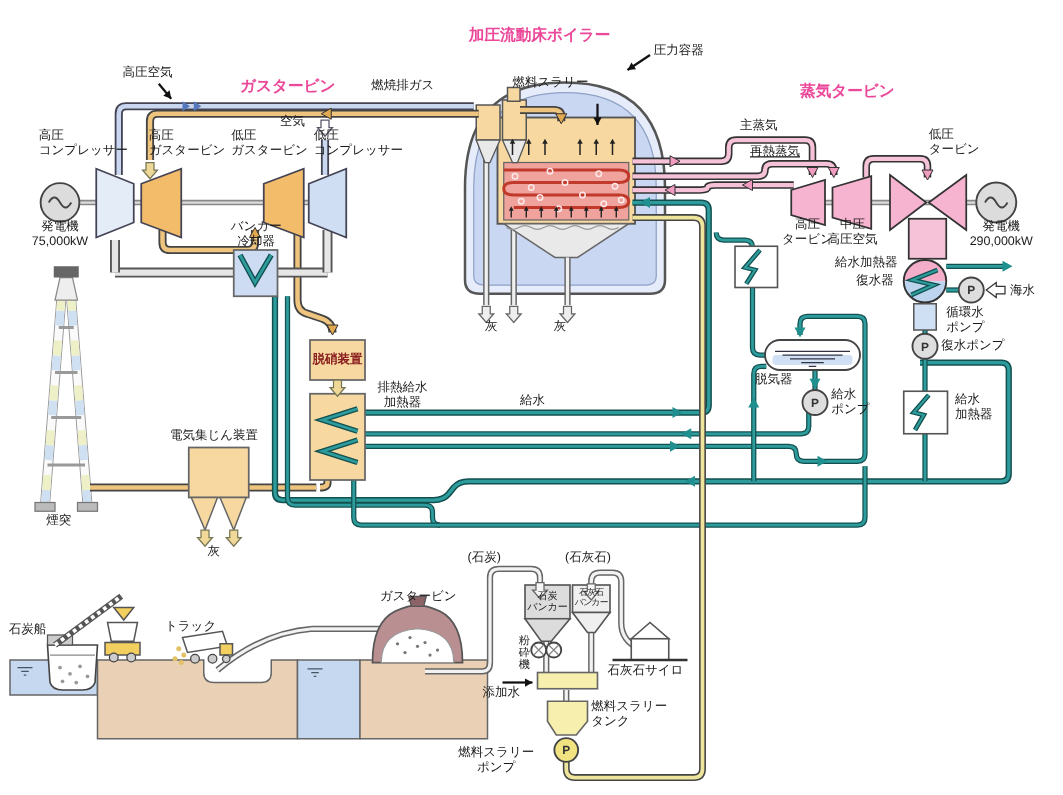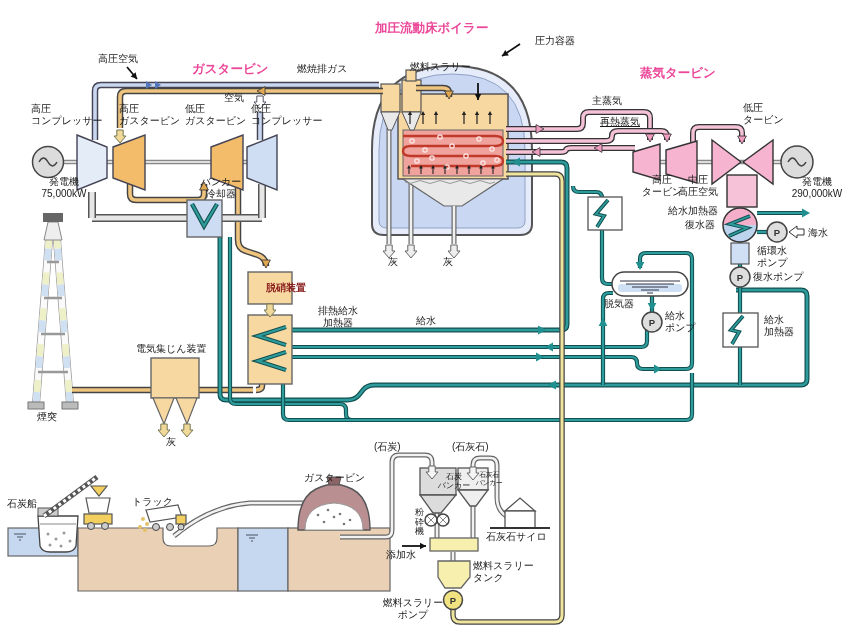--- a/index.html
+++ b/index.html
@@ -1,21 +1,21 @@
 <!DOCTYPE html>
 <html><head>
 <meta charset="utf-8">
 <style>
   html,body{margin:0;padding:0;background:#fff;}
   .stage{position:relative;width:850px;height:636px;background:#ffffff;overflow:hidden;
          font-family:"Liberation Sans","DejaVu Sans",sans-serif;}
   svg{position:absolute;left:0;top:0;}
   .lbl{position:absolute;font-size:10px;line-height:1.18;color:#1a1a1a;white-space:pre-line;}
   .ttl{font-weight:bold;font-size:12.5px;color:#ec4899;}
-  .ctr{text-align:center;margin-left:16px;}
+  .ctr{text-align:center;}
   .sm{font-size:8px;line-height:1.12;}
   .xs{font-size:7px;line-height:1.1;letter-spacing:-0.5px;}
   .vert{font-size:9px;line-height:1.08;}
   .red{color:#8b2020;font-weight:bold;font-size:10px;}
 </style>
 </head>
 <body>
 
 <div class="stage">
 
@@ -351,21 +351,21 @@
         <path d="M469,174 V167" fill="none" stroke="#222" stroke-width="1.1"></path>
         <polygon points="0,0 -3.5,-1.9250000000000003 -3.5,1.9250000000000003" transform="translate(469,165) rotate(270)" fill="#222"></polygon>
         <path d="M481,174 V167" fill="none" stroke="#222" stroke-width="1.1"></path>
         <polygon points="0,0 -3.5,-1.9250000000000003 -3.5,1.9250000000000003" transform="translate(481,165) rotate(270)" fill="#222"></polygon>
         <path d="M493,174 V167" fill="none" stroke="#222" stroke-width="1.1"></path>
         <polygon points="0,0 -3.5,-1.9250000000000003 -3.5,1.9250000000000003" transform="translate(493,165) rotate(270)" fill="#222"></polygon>
       </g>
 </svg>
 
 <div class="lbl ttl" style="left:375px;top:21px;">加圧流動床ボイラー</div>
-<div class="lbl" style="left:523px;top:35px;margin-left:12px;">圧力容器</div>
+<div class="lbl" style="left:523px;top:35px;">圧力容器</div>
 <div class="lbl" style="left:410px;top:61px;">燃料スラリー</div>
 <div class="lbl ttl" style="left:192px;top:62px;">ガスタービン</div>
 <div class="lbl ttl" style="left:640px;top:66px;">蒸気タービン</div>
 
 <div class="lbl" style="left:98px;top:53px;">高圧空気</div>
 <div class="lbl" style="left:297px;top:63px;text-align:center;">燃焼排ガス</div>
 <div class="lbl" style="left:224px;top:92px;">空気</div>
 <div class="lbl" style="left:31px;top:103px;">高圧
 コンプレッサー</div>
 <div class="lbl" style="left:119px;top:103px;">高圧

